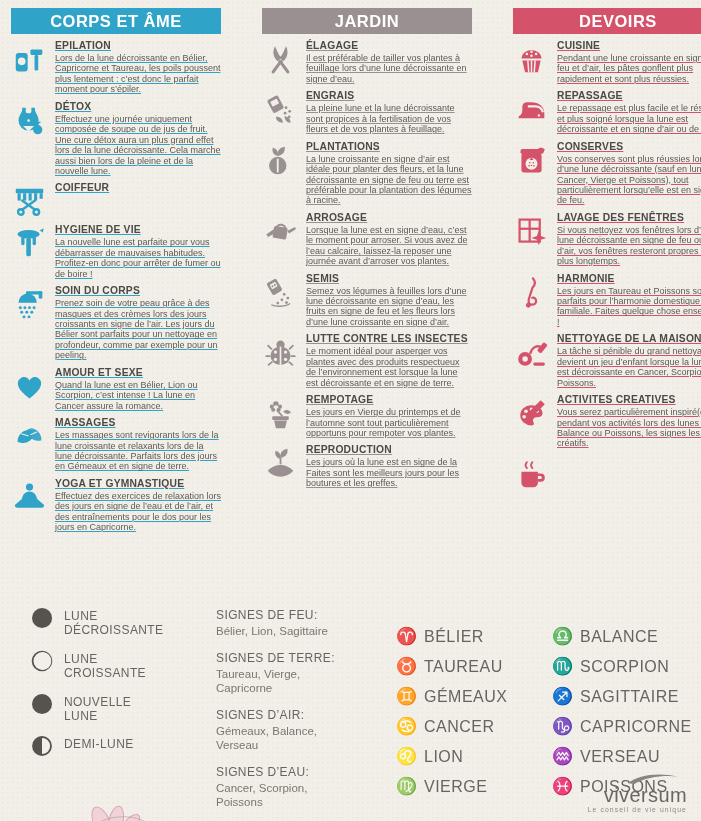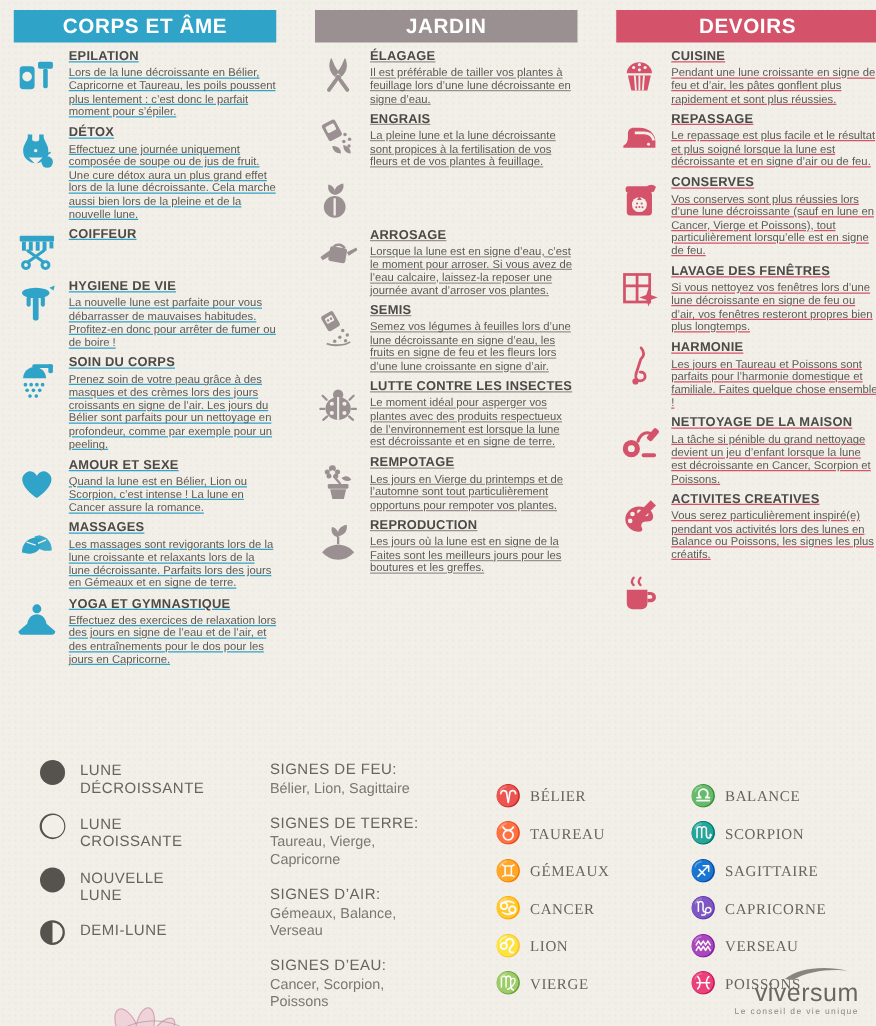--- a/index.html
+++ b/index.html
@@ -2,21 +2,21 @@
 <html><head>
 <meta charset="utf-8">
 <style>
   html,body{margin:0;padding:0;}
   body{font-family:"Liberation Sans",sans-serif;}
   .page{position:relative;width:701px;height:821px;overflow:hidden;
         background:#f2efe9;
         background-image:radial-gradient(rgba(120,110,95,.05) 1px, transparent 1px);
         background-size:5px 5px;}
   
-  .columns{display:flex;gap:31px;padding:8px 10px 0 11px;}
+  .columns{display:flex;gap:41px;padding:8px 10px 0 11px;}
   .column{width:210px;flex:0 0 210px;}
   .col-header{height:26px;line-height:26px;text-align:center;color:#fff;
               font-weight:bold;font-size:16.5px;letter-spacing:.5px;}
   .col-items{margin-top:3px;}
   .item{display:flex;margin-top:6px;}
   .item-icon{flex:0 0 44px;width:44px;padding:3px 0 0 2px;box-sizing:border-box;}
   .item-icon svg{width:33px;height:33px;display:block;}
   .item-body{flex:1;min-width:0;text-decoration:underline;}
   .item-title{font-size:10.3px;font-weight:bold;color:#4c4a46;line-height:12px;letter-spacing:.2px;}
   .item-text{font-size:9px;line-height:1.16;color:#5c5a55;margin-top:1px;}
@@ -29,21 +29,21 @@
   .moon-label{font-size:12px;line-height:1.2;letter-spacing:.4px;margin-left:10px;width:100px;padding-top:3px;}
   .legend-signs{position:absolute;left:216px;top:8px;width:132px;}
   .sign-group{margin-bottom:13px;}
   .sign-title{font-size:12px;letter-spacing:.4px;}
   .sign-body{font-size:11.5px;line-height:1.22;color:#7a7670;margin-top:2px;width:118px;}
   .zodiac-col{position:absolute;top:28px;}
   .zodiac-col.left{left:396px;width:150px;}
   .zodiac-col.right{left:552px;width:148px;}
   .zodiac-row{display:flex;align-items:center;margin-bottom:12px;height:18px;}
   .zodiac-glyph{flex:0 0 28px;font-size:17px;color:#7b7772;line-height:18px;}
-  .zodiac-label{font-size:12px;letter-spacing:.5px;font-family:Liberation Serif, serif;}
+  .zodiac-label{font-size:16px;letter-spacing:.5px;}
   
   .brand{position:absolute;right:14px;bottom:8px;text-align:right;color:#6b6560;}
   .brand-swoosh svg{width:56px;height:13px;display:block;margin:0 6px 0 auto;}
   .brand-name{font-size:20px;letter-spacing:.4px;line-height:20px;}
   .brand-tagline{font-size:6.8px;letter-spacing:1.1px;color:#8d8781;margin-top:1px;}
   .flower{position:absolute;left:78px;bottom:-10px;}
   .flower svg{width:76px;height:42px;display:block;}
 </style>
 </head>
 <body>
@@ -224,20 +224,24 @@
           </div>
           <div class="item">
             <span class="item-icon">
               <svg viewBox="0 0 36 36" fill="currentColor">
                 <circle cx="15" cy="23.5" r="9.5"></circle>
                 <path d="M15 16v15" stroke="#f2efe9" stroke-width="2"></path>
                 <path d="M15 13c-1-5.5 2-9 7.5-10 1 5.5-2 9-7.5 10z"></path>
                 <path d="M15 13c1-4.5-1-8-5.5-9-1 4.5 1 8 5.5 9z"></path>
               </svg>
             </span>
+            <div class="item-body">
+              <div class="item-title">PLANTATIONS</div>
+              <div class="item-text">La lune croissante en signe d’air est idéale pour planter des fleurs, et la lune décroissante en signe de feu ou terre est préférable pour la plantation des légumes à racine.</div>
+            </div>
           </div>
           <div class="item">
             <span class="item-icon">
               <svg viewBox="0 0 36 36" fill="currentColor">
                 <g transform="rotate(10 18 20)">
                   <rect x="10" y="13" width="15" height="13" rx="2"></rect>
                   <path d="M11 16L3 24l2.4 2.4 6-5z"></path>
                   <path d="M25 16l7.5-5.5 1.2 2.2-6.5 6z"></path>
                   <path d="M13 13a6 6 0 0 1 9.5 0" stroke="currentColor" stroke-width="2.2" fill="none"></path>
                 </g>

